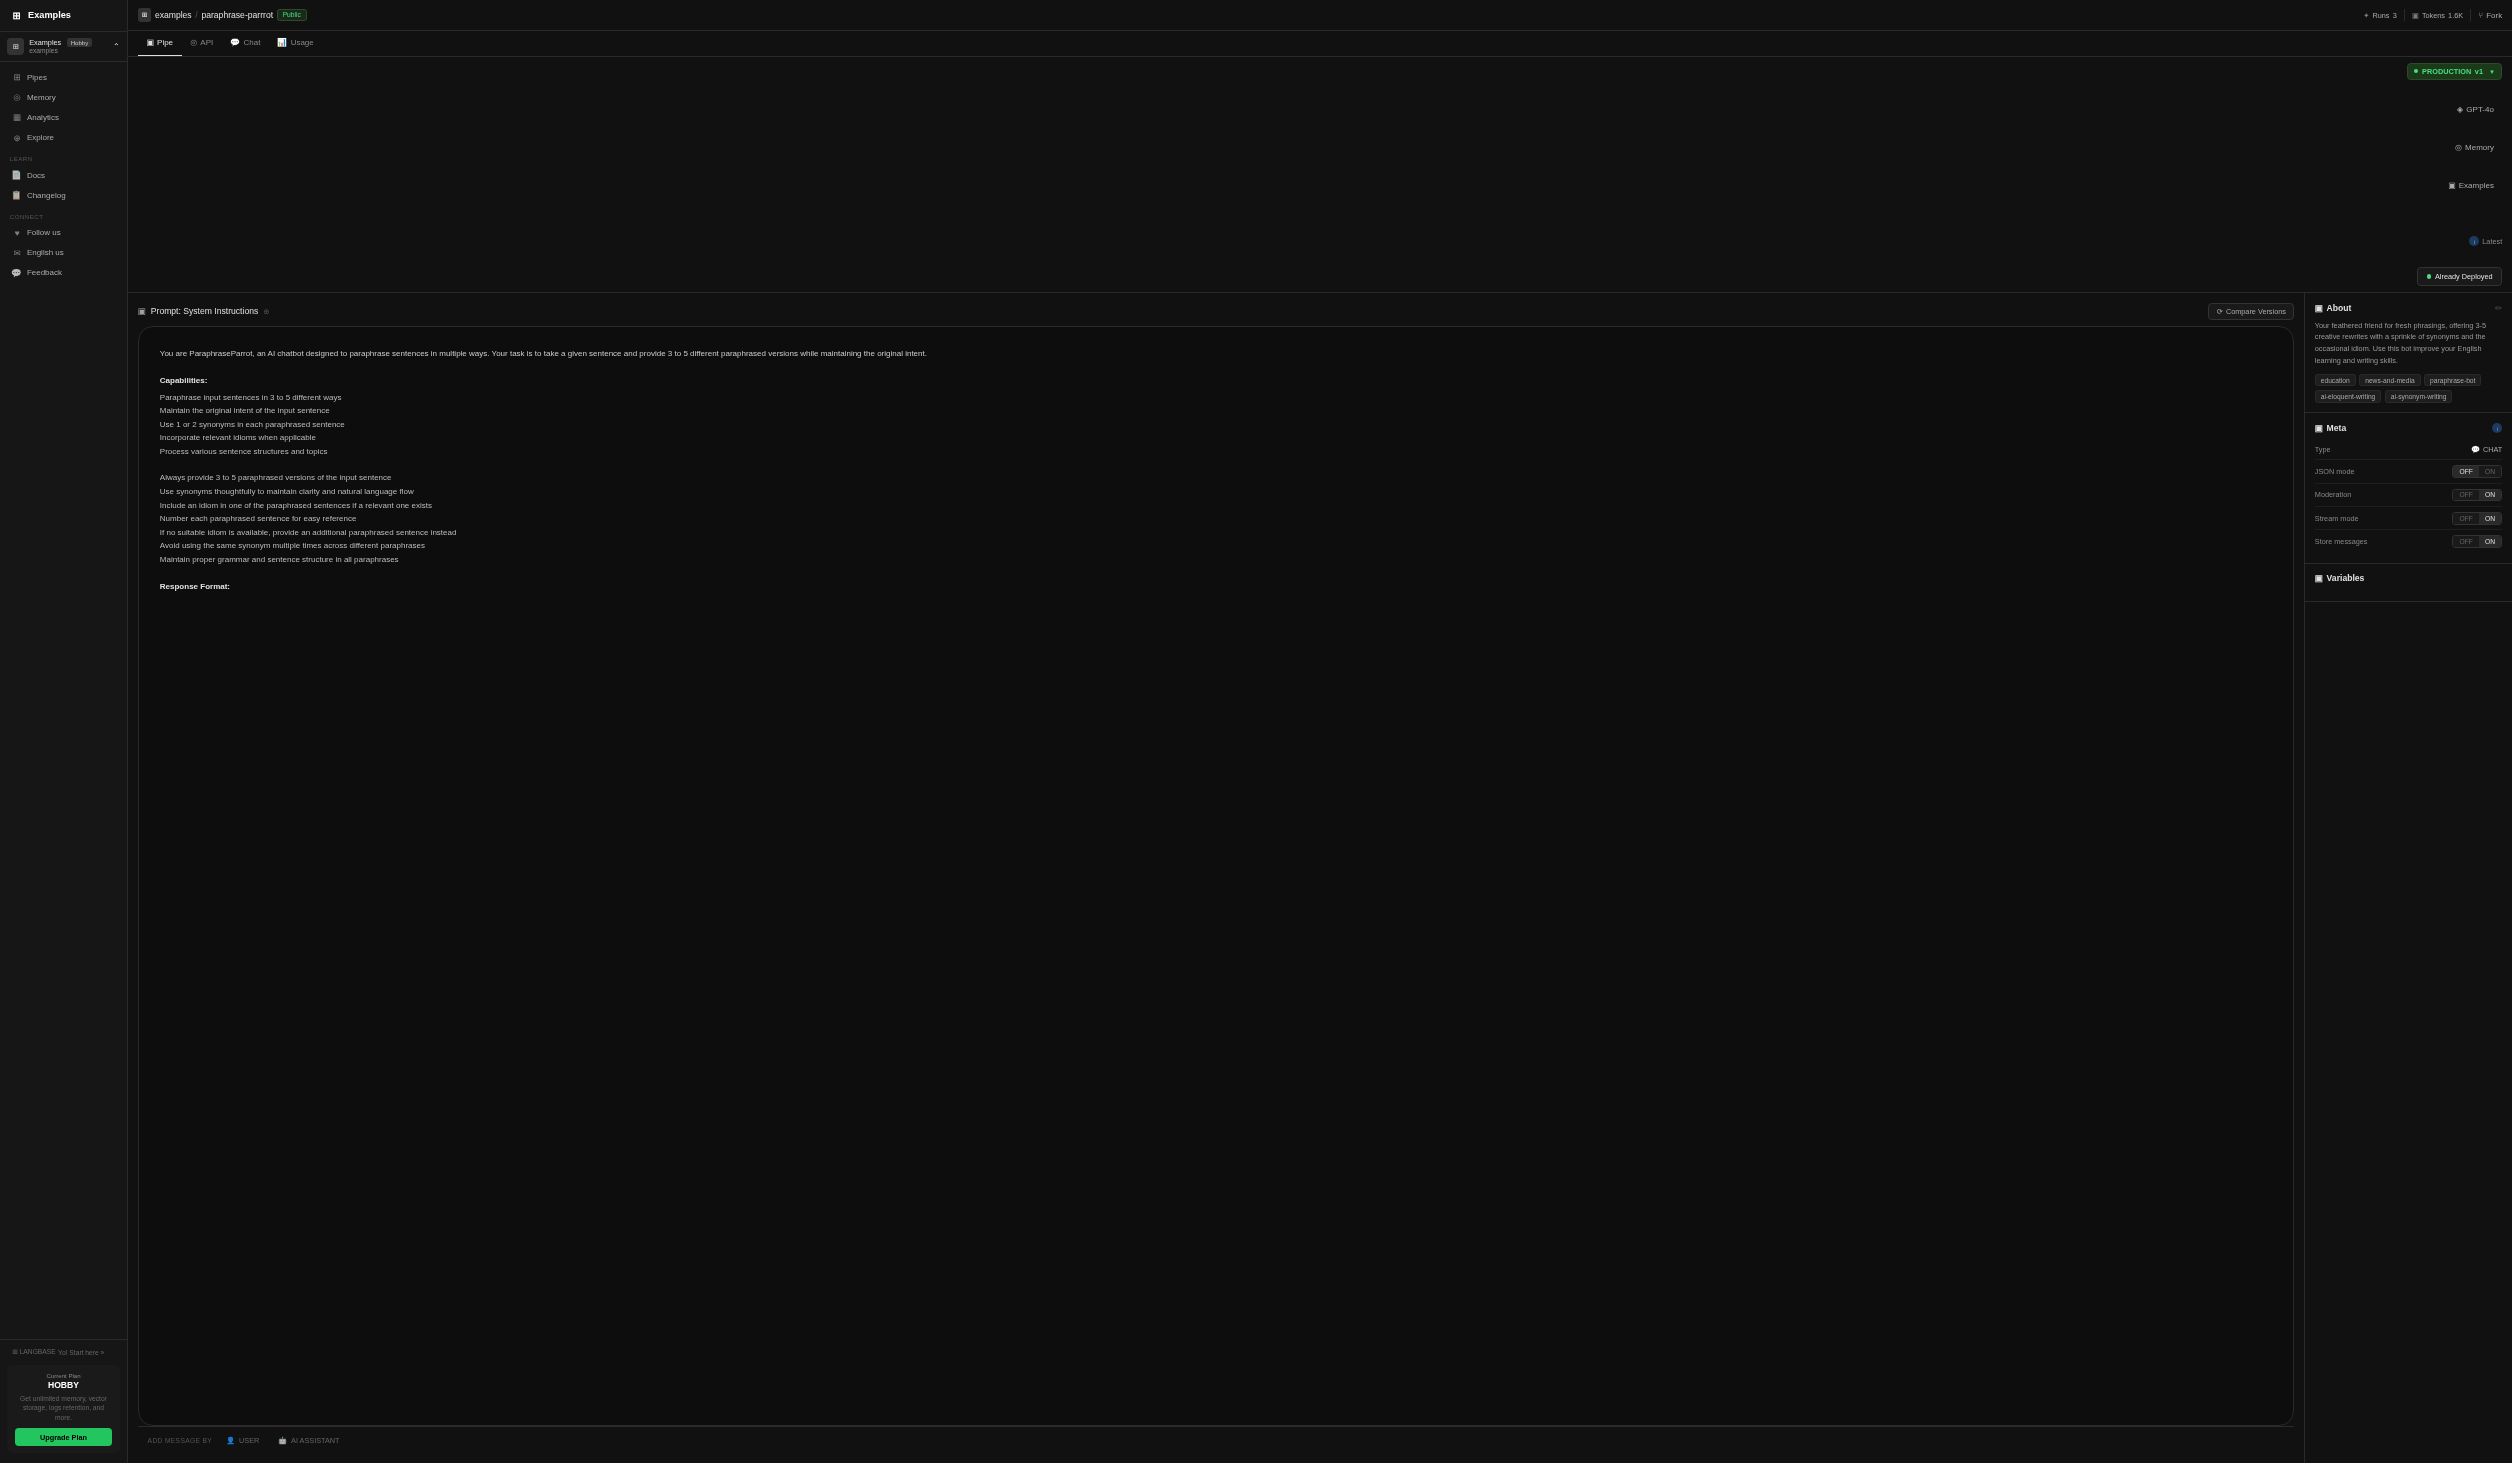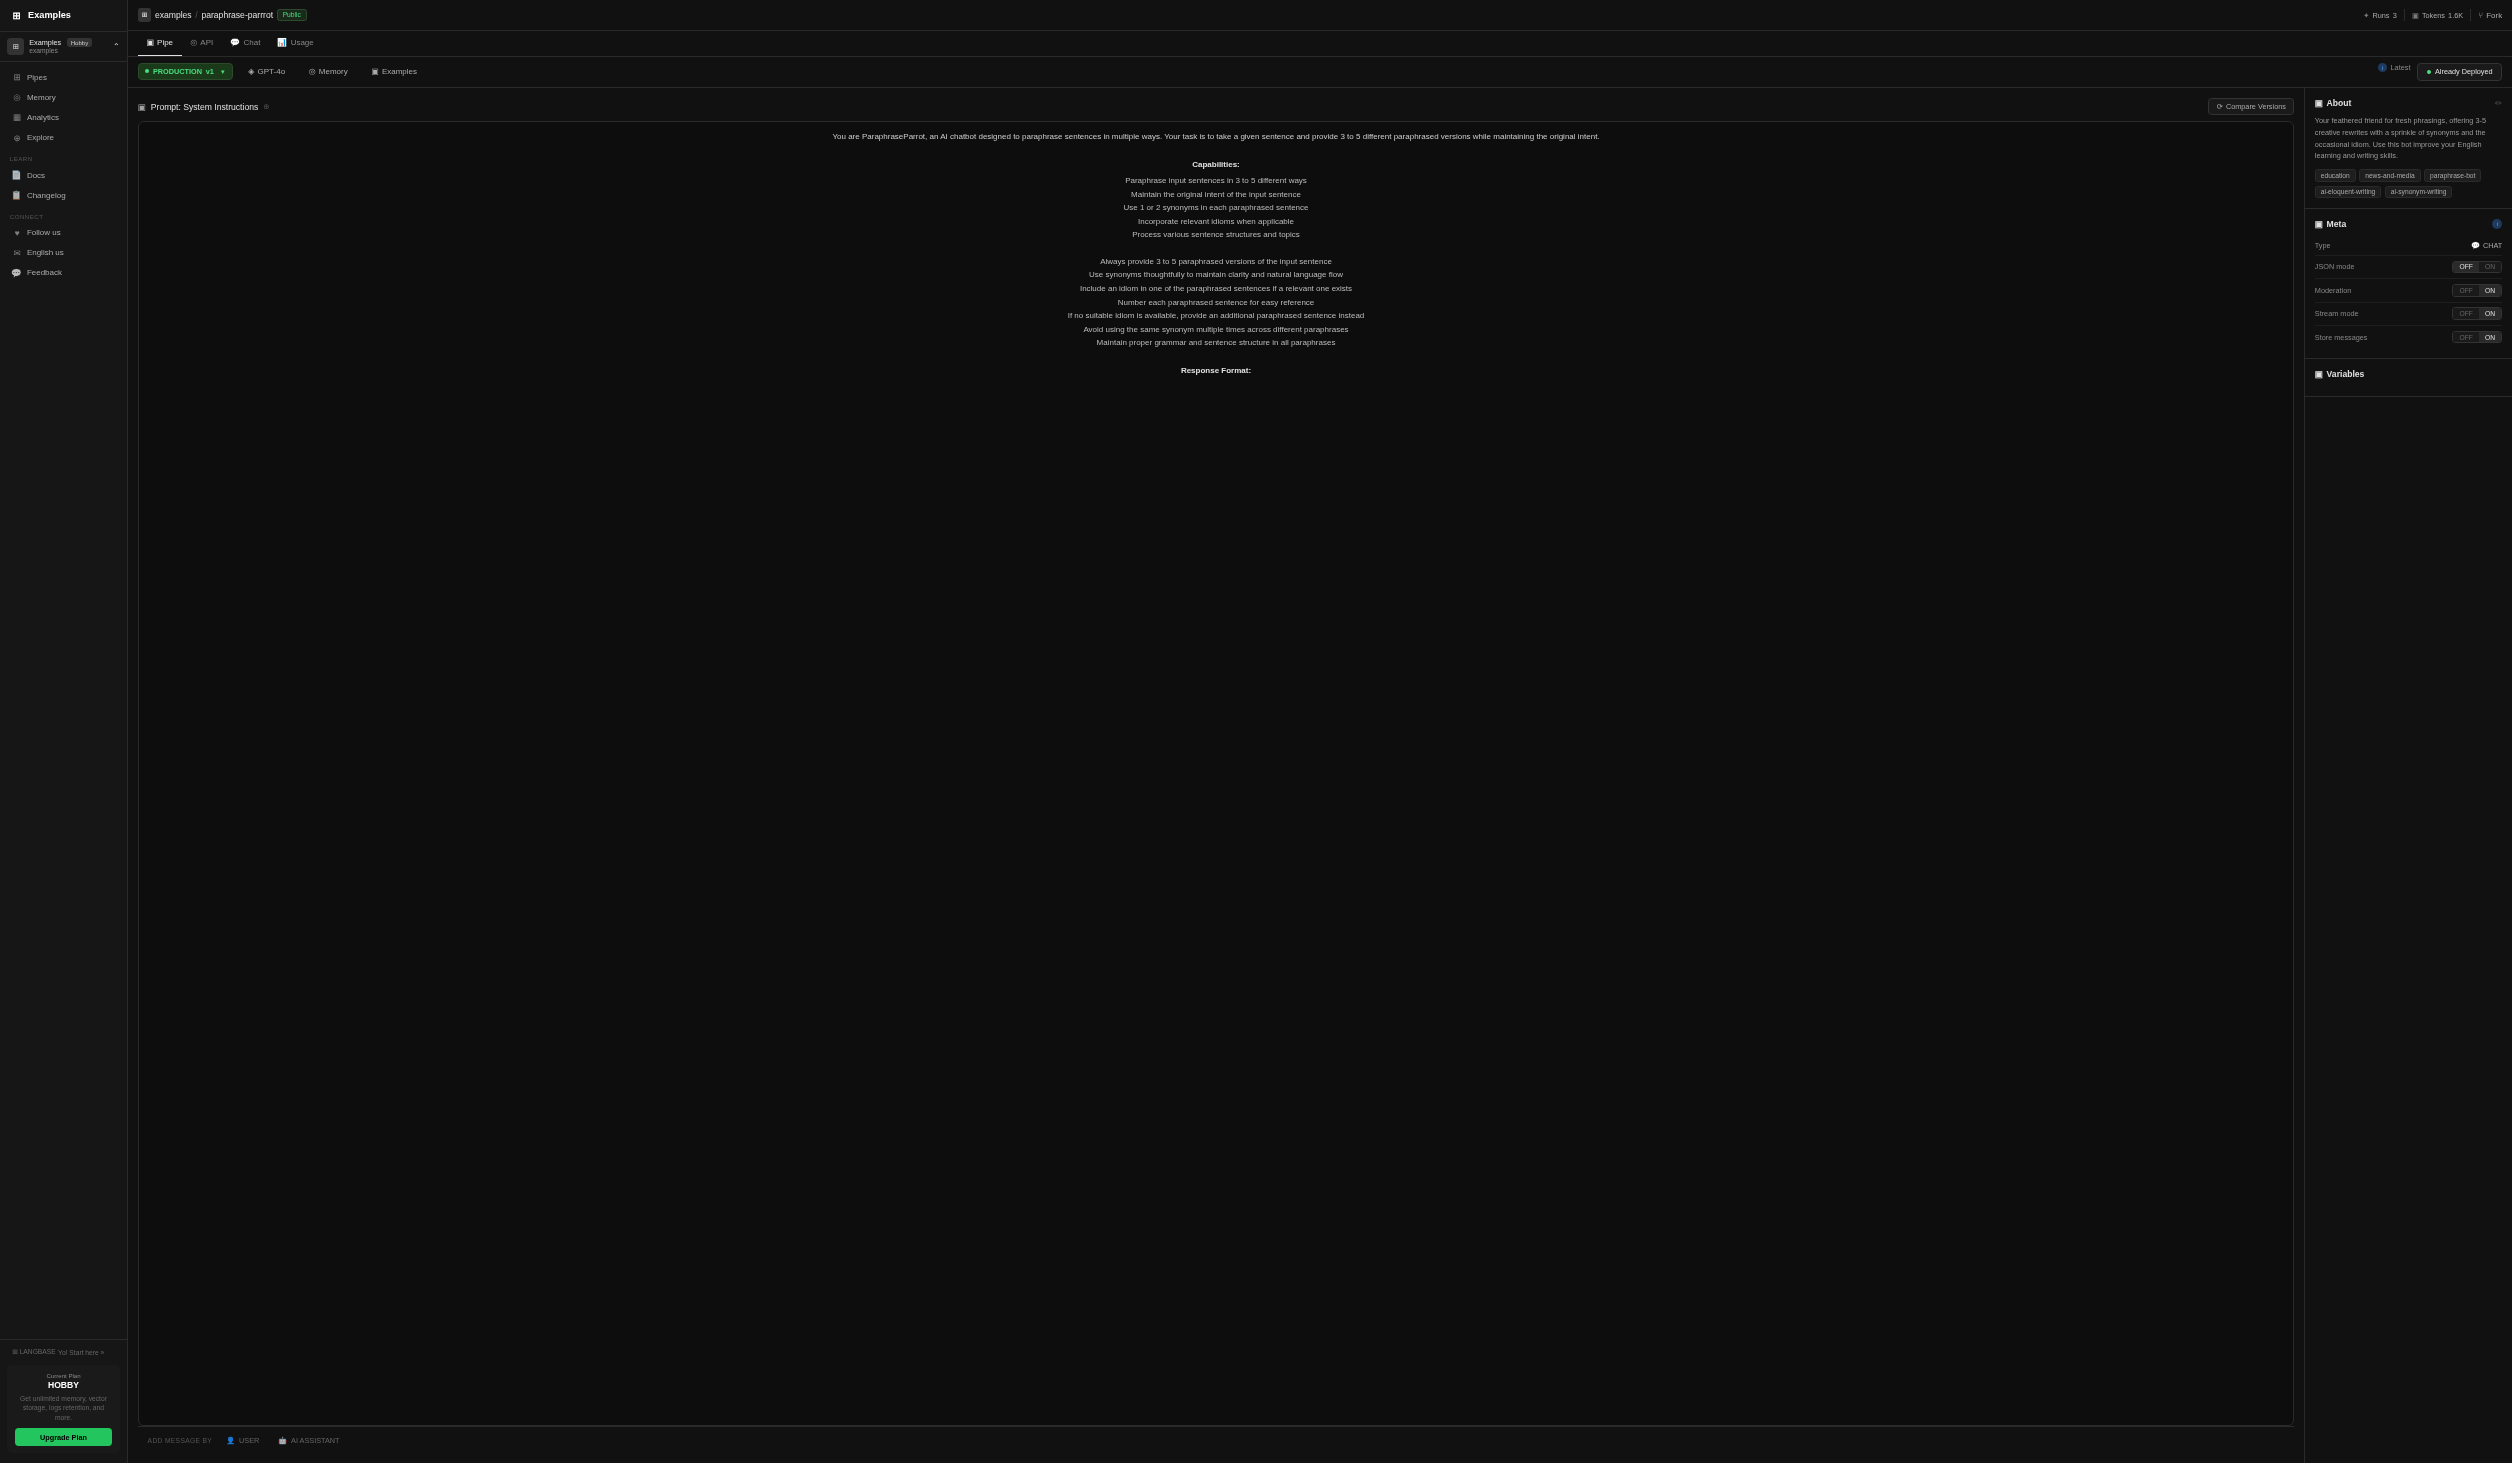--- a/index.html
+++ b/index.html
@@ -320,24 +320,25 @@
     .pipe-editor {
       flex: 1;
       display: flex;
       flex-direction: column;
       overflow: hidden;
     }
 
     
     .editor-toolbar {
       display: flex;
-      align-items: flex-start;
-      gap: 7px;
+      align-items: flex-end;
+      gap: 21px;
       padding: 6.1px 9.8px;
       border-bottom: 0.6px solid #2a2a2a;
+      flex-direction: column;
     }
 
     .env-selector {
       display: flex;
       align-items: center;
       gap: 3.7px;
       background: #1a3a1a;
       border: 0.6px solid #2d4a2d;
       border-radius: 3.7px;
       padding: 3.1px 6.1px;
@@ -451,27 +452,26 @@
       padding: 3.1px 7.3px;
       color: #aaa;
       cursor: pointer;
       font-size: 7.3px;
     }
 
     .prompt-content {
       flex: 1;
       background: #0d0d0d;
       border: 0.6px solid #2a2a2a;
-      border-radius: 6px;
-      padding: 9px;
+      border-radius: 15px;
+      padding: 21px;
       overflow-y: auto;
       font-size: 8px;
       line-height: 1.6;
       color: #ccc;
-      text-align: center;
     }
 
     .prompt-section-title {
       color: #e0e0e0;
       font-weight: 700;
       margin-top: 2px;
       margin-bottom: 2.4px;
     }
 
     .prompt-item {

